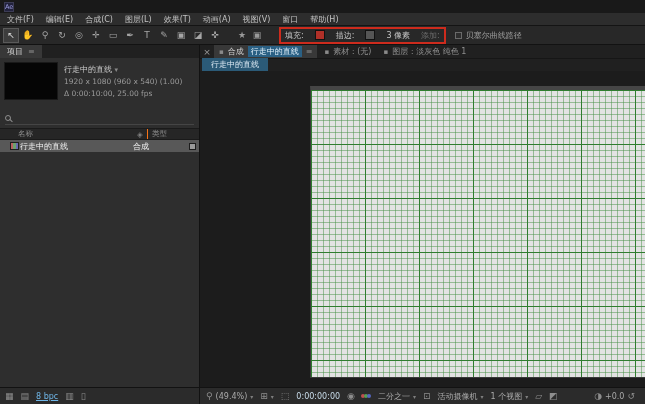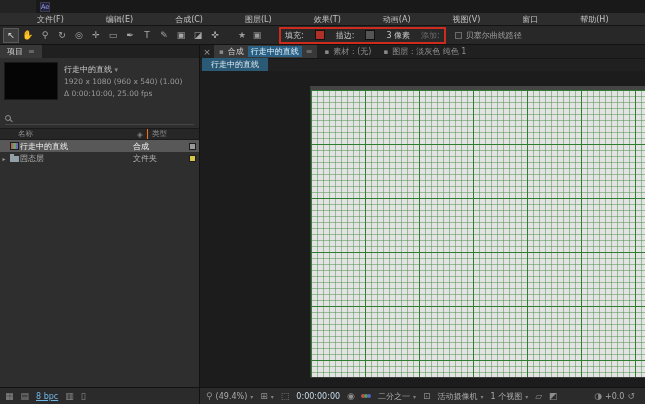--- a/index.html
+++ b/index.html
@@ -1,26 +1,26 @@
 <!DOCTYPE html>
 <html><head>
 <meta charset="utf-8">
 <style>
   * { box-sizing: border-box; margin: 0; padding: 0; }
   html,body { width:645px; height:404px; overflow:hidden; }
   body { font-family:"DejaVu Sans","Liberation Sans",sans-serif; font-size:9px; color:#b4b4b4; background:#1e1e1e; }
   .app { width:645px; height:404px; display:flex; flex-direction:column; background:#232323; }
 
   
-  .titlebar { height:13px; flex:0 0 13px; background:#191919; display:flex; align-items:center; gap:4px; padding:0 4px; color:#bdbdbd; font-size:8px;margin-left:36px; }
+  .titlebar { height:13px; flex:0 0 13px; background:#191919; display:flex; align-items:center; gap:4px; padding:0 4px; color:#bdbdbd; font-size:8px; }
   .app-badge { width:10px; height:10px; background:#22223d; color:#9f9fe0; border:1px solid #3c3c55; font-size:6.5px; line-height:9px; text-align:center; flex:0 0 auto; }
 
   
   .menubar { height:13px; flex:0 0 13px; background:#2d2d2d; border-bottom:1px solid #141414; display:flex; align-items:center; gap:12px; padding:0 7px; color:#c2c2c2; font-size:8px; }
-  .menu-item { cursor:default; white-space:nowrap;margin-left:30px; }
+  .menu-item { cursor:default; white-space:nowrap; }
 
   
   .toolbar { height:19px; flex:0 0 19px; background:#282828; border-bottom:1px solid #121212; display:flex; align-items:center; padding:0 3px; gap:1px; }
   .tool { width:16px; height:15px; display:flex; align-items:center; justify-content:center; color:#a6a6a6; font-size:9px; border:1px solid transparent; }
   .tool.active { background:#3d3d3d; border-color:#5a5a5a; color:#e0e0e0; }
   .tool-sep { width:10px; }
   .opt-icon { width:14px; height:14px; display:flex; align-items:center; justify-content:center; color:#9a9a9a; font-size:9px; }
   .anno-box { height:17px; margin-left:14px; border:2px solid #cd2b1d; display:flex; align-items:center; gap:11px; padding:0 4px; }
   .tb-label { color:#c6c6c6; font-size:8px; white-space:nowrap; }
   .tb-label.dim { color:#6e6e6e; }
@@ -189,31 +189,20 @@
         <span class="ricon">
             <span class="icon-comp"></span>
           </span>
         <span class="rname">行走中的直线</span>
         <span class="rtype">合成</span>
         <span class="rlab">
             <span class="label-swatch" style="background:#9a9a9a;"></span>
           </span>
       </div>
 
-      <div class="prow">
-        <span class="twirl">▸</span>
-        <span class="ricon">
-            <span class="icon-folder"></span>
-          </span>
-        <span class="rname">固态层</span>
-        <span class="rtype">文件夹</span>
-        <span class="rlab">
-            <span class="label-swatch" style="background:#d6c64a;"></span>
-          </span>
-      </div>
 
       <div class="panel-fill"></div>
     </div>
 
     <div class="comp-panel">
       <div class="comp-tabbar">
         <span class="tb-close">×</span>
         <div class="comp-tab active">
           <span class="panel-square">▪</span>
           <span>合成</span>

